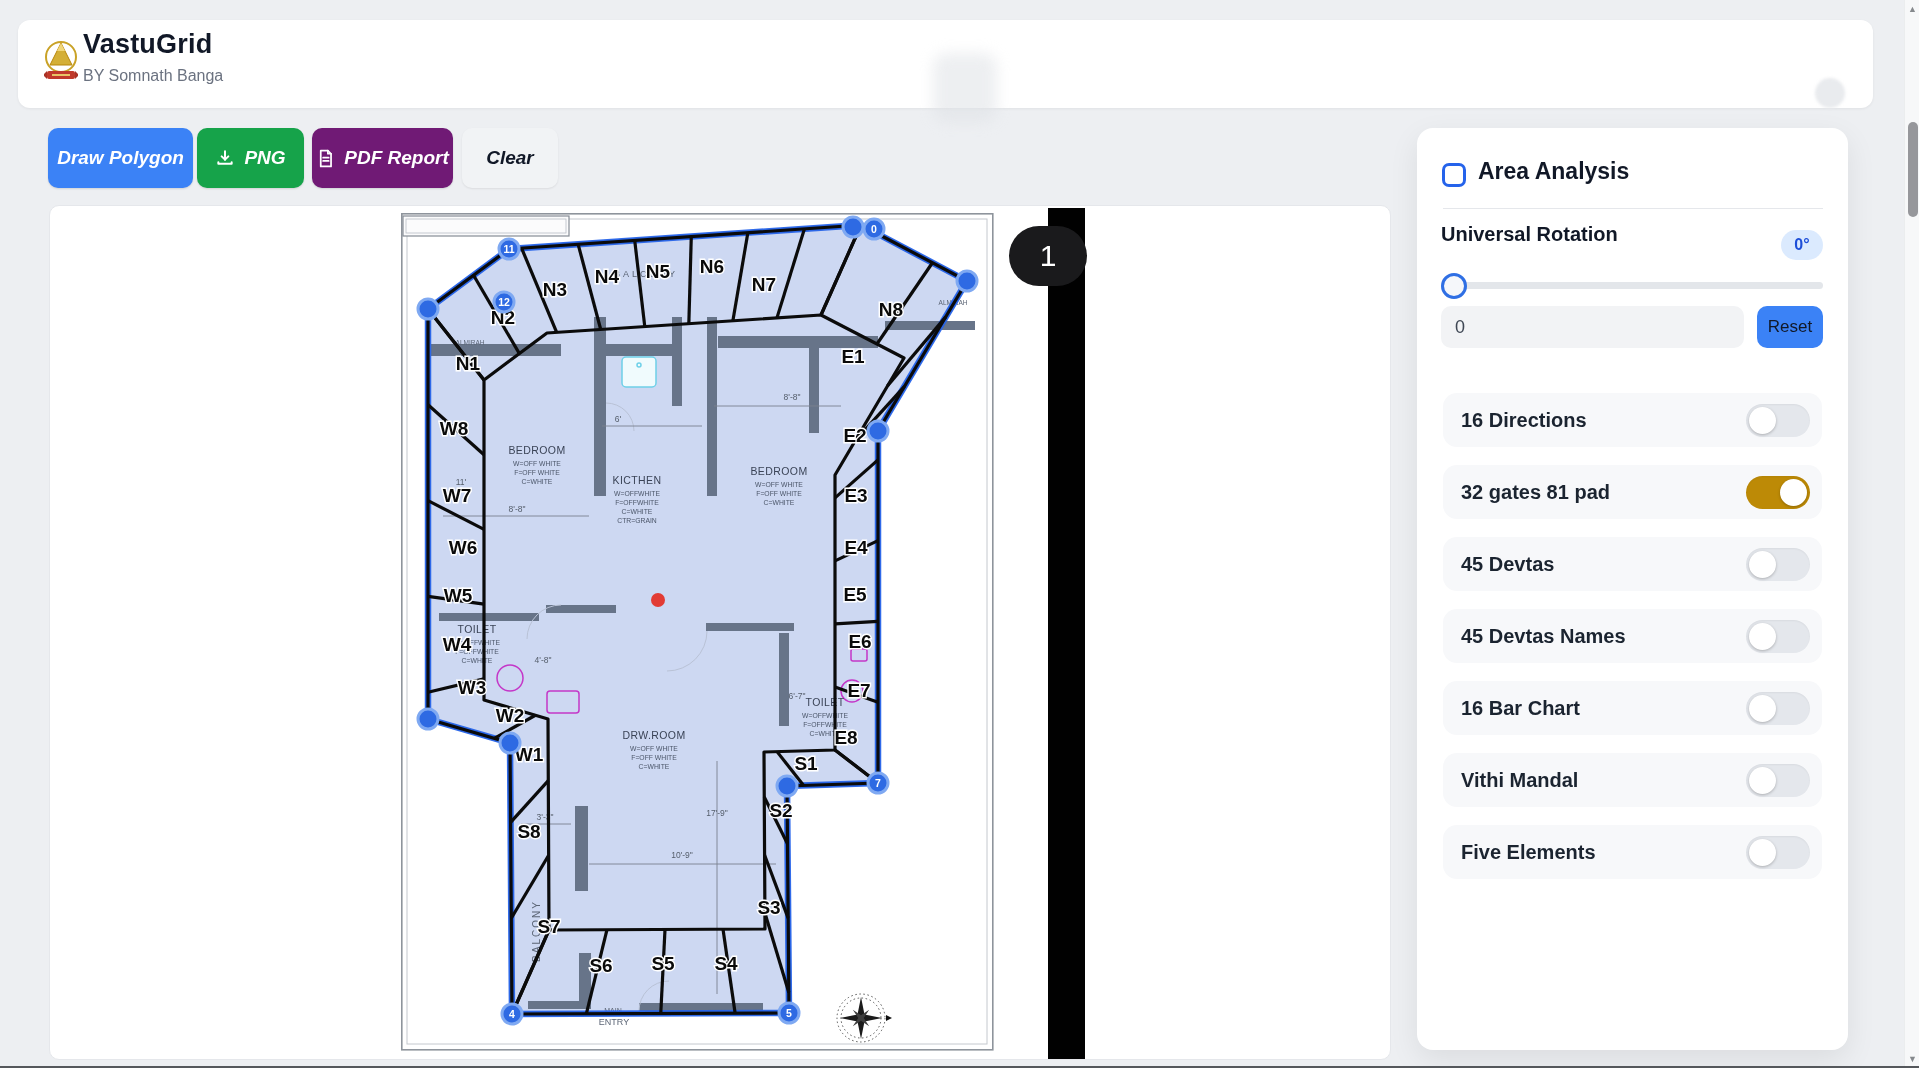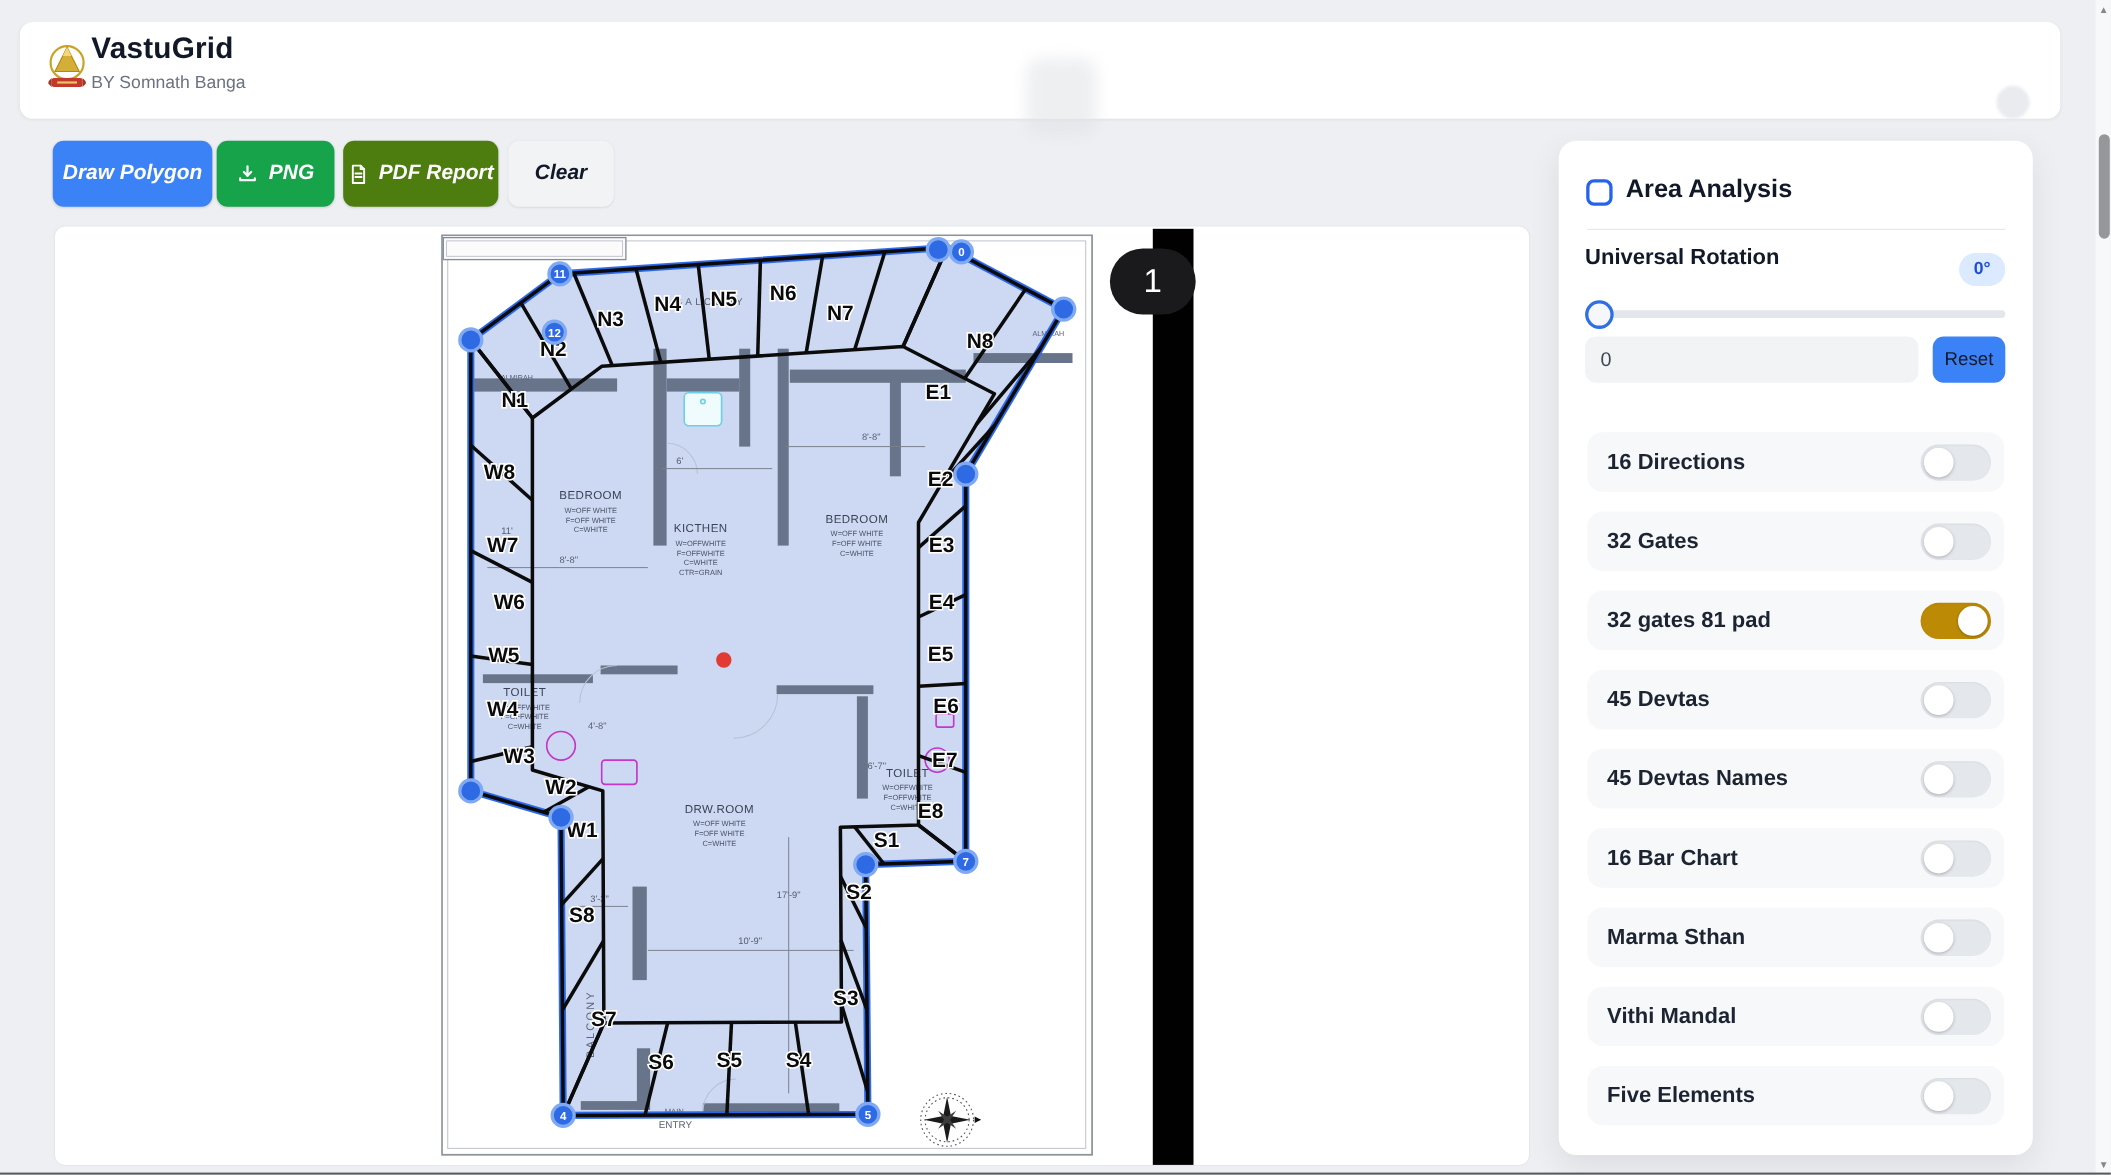--- a/index.html
+++ b/index.html
@@ -12,21 +12,21 @@
   .app-title { position:absolute; left:65px; top:9px; font-size:27px; font-weight:bold; color:#111827; letter-spacing:.2px; }
   .app-sub { position:absolute; left:65px; top:47px; font-size:16px; color:#6b7280;text-align:right; }
   .hdr-blob { position:absolute; left:915px; top:33px; width:64px; height:70px; background:#dfe2e6; border-radius:14px; filter:blur(7px); opacity:.55; }
   .hdr-dot { position:absolute; left:1797px; top:58px; width:30px; height:30px; background:#e9ebee; border-radius:50%; filter:blur(1.5px); }
 
   
   .btn { position:absolute; top:128px; height:60px; border:none; border-radius:10px; font-family:inherit; font-size:19px; font-weight:bold; color:#fff; display:flex; align-items:center; justify-content:center; gap:9px; cursor:pointer; box-shadow:0 1px 2px rgba(0,0,0,.12);font-style:italic; }
   .btn svg { flex:0 0 auto; }
   #btn-draw { left:48px; width:145px; background:#3b82f6; }
   #btn-png  { left:197px; width:107px; background:#16a34a; }
-  #btn-pdf  { left:312px; width:141px; background:#4d7c0f; }
+  #btn-pdf  { left:312px; width:141px; background:#701a75; }
   #btn-clear{ left:462px; width:96px; background:#f1f3f5; color:#111827; box-shadow:0 1px 2px rgba(0,0,0,.08); }
 
   
   .canvas-card { position:absolute; left:49px; top:205px; width:1342px; height:855px; background:#fff; border:1px solid #e5e7eb; border-radius:10px; }
   #plan-svg { position:absolute; left:351px; top:7px; }
   .page-bar { position:absolute; left:998px; top:2px; width:37px; height:851px; background:#010101; }
   .page-pill { position:absolute; left:959px; top:20px; width:78px; height:60px; background:#1a1a1c; border-radius:30px; display:flex; align-items:center; justify-content:center; color:#fff; font-size:30px; }
 
   
   .sheet { fill:#fff; stroke:#8e949c; stroke-width:1.6; }
@@ -310,51 +310,39 @@
   <button class="reset-btn">Reset</button>
 
   <div class="toggles" id="toggles">
       <div class="trow">
         <span>16 Directions</span>
         <div class="switch">
           <div class="knob"></div>
         </div>
       </div>
       <div class="trow">
-        <span>32 Gates</span>
-        <div class="switch">
-          <div class="knob"></div>
-        </div>
-      </div>
-      <div class="trow">
         <span>32 gates 81 pad</span>
         <div class="switch on">
           <div class="knob"></div>
         </div>
       </div>
       <div class="trow">
         <span>45 Devtas</span>
         <div class="switch">
           <div class="knob"></div>
         </div>
       </div>
       <div class="trow">
         <span>45 Devtas Names</span>
         <div class="switch">
           <div class="knob"></div>
         </div>
       </div>
       <div class="trow">
         <span>16 Bar Chart</span>
-        <div class="switch">
-          <div class="knob"></div>
-        </div>
-      </div>
-      <div class="trow">
-        <span>Marma Sthan</span>
         <div class="switch">
           <div class="knob"></div>
         </div>
       </div>
       <div class="trow">
         <span>Vithi Mandal</span>
         <div class="switch">
           <div class="knob"></div>
         </div>
       </div>

